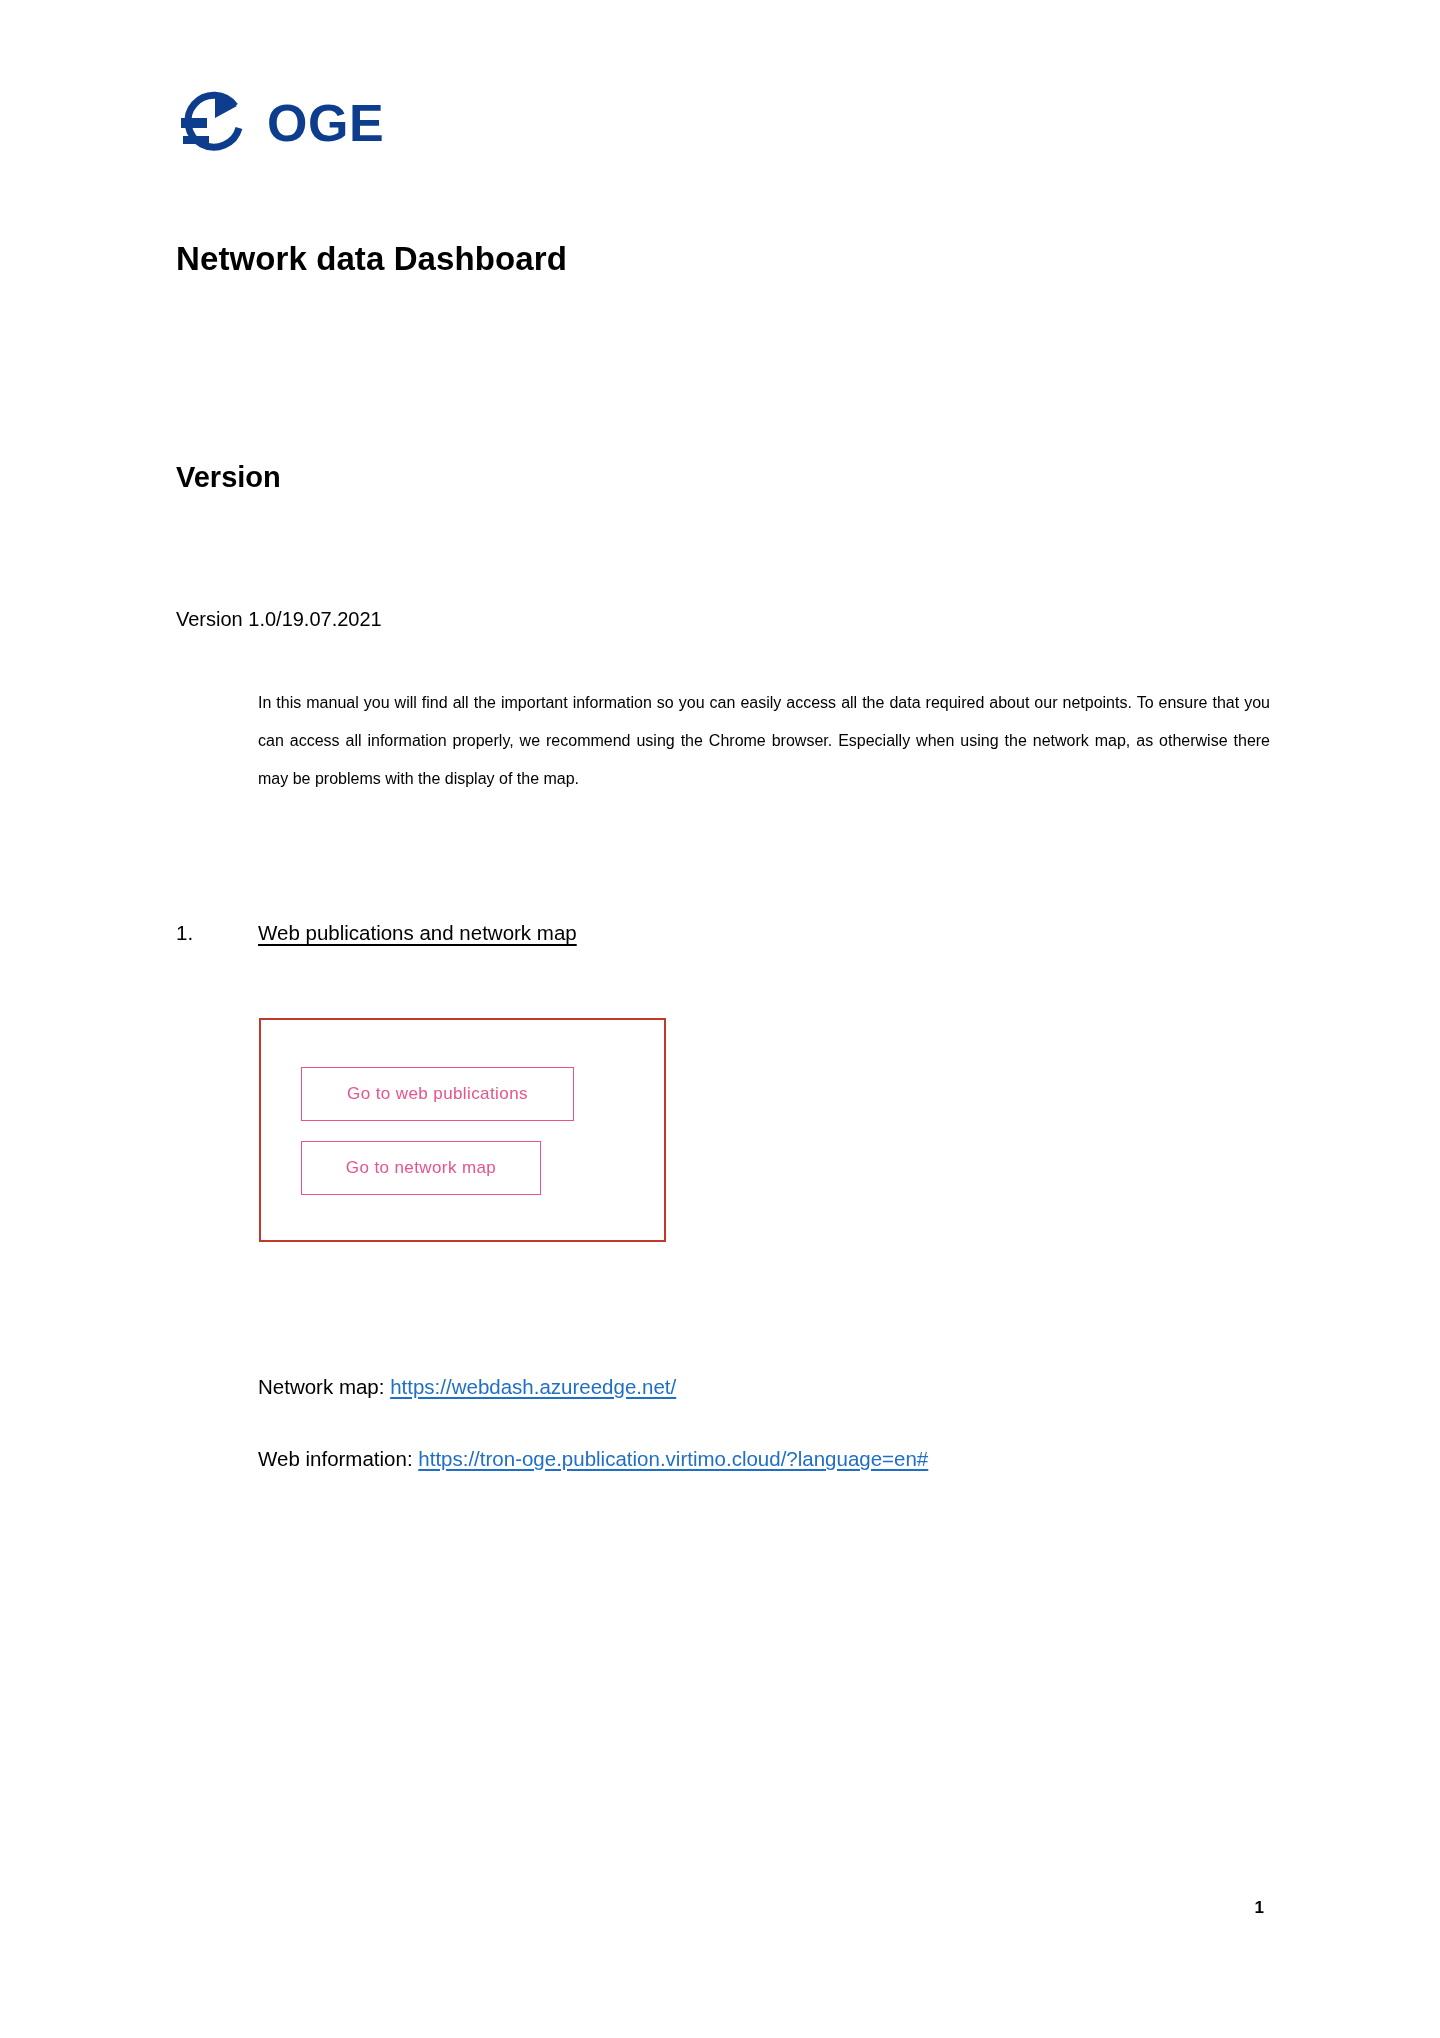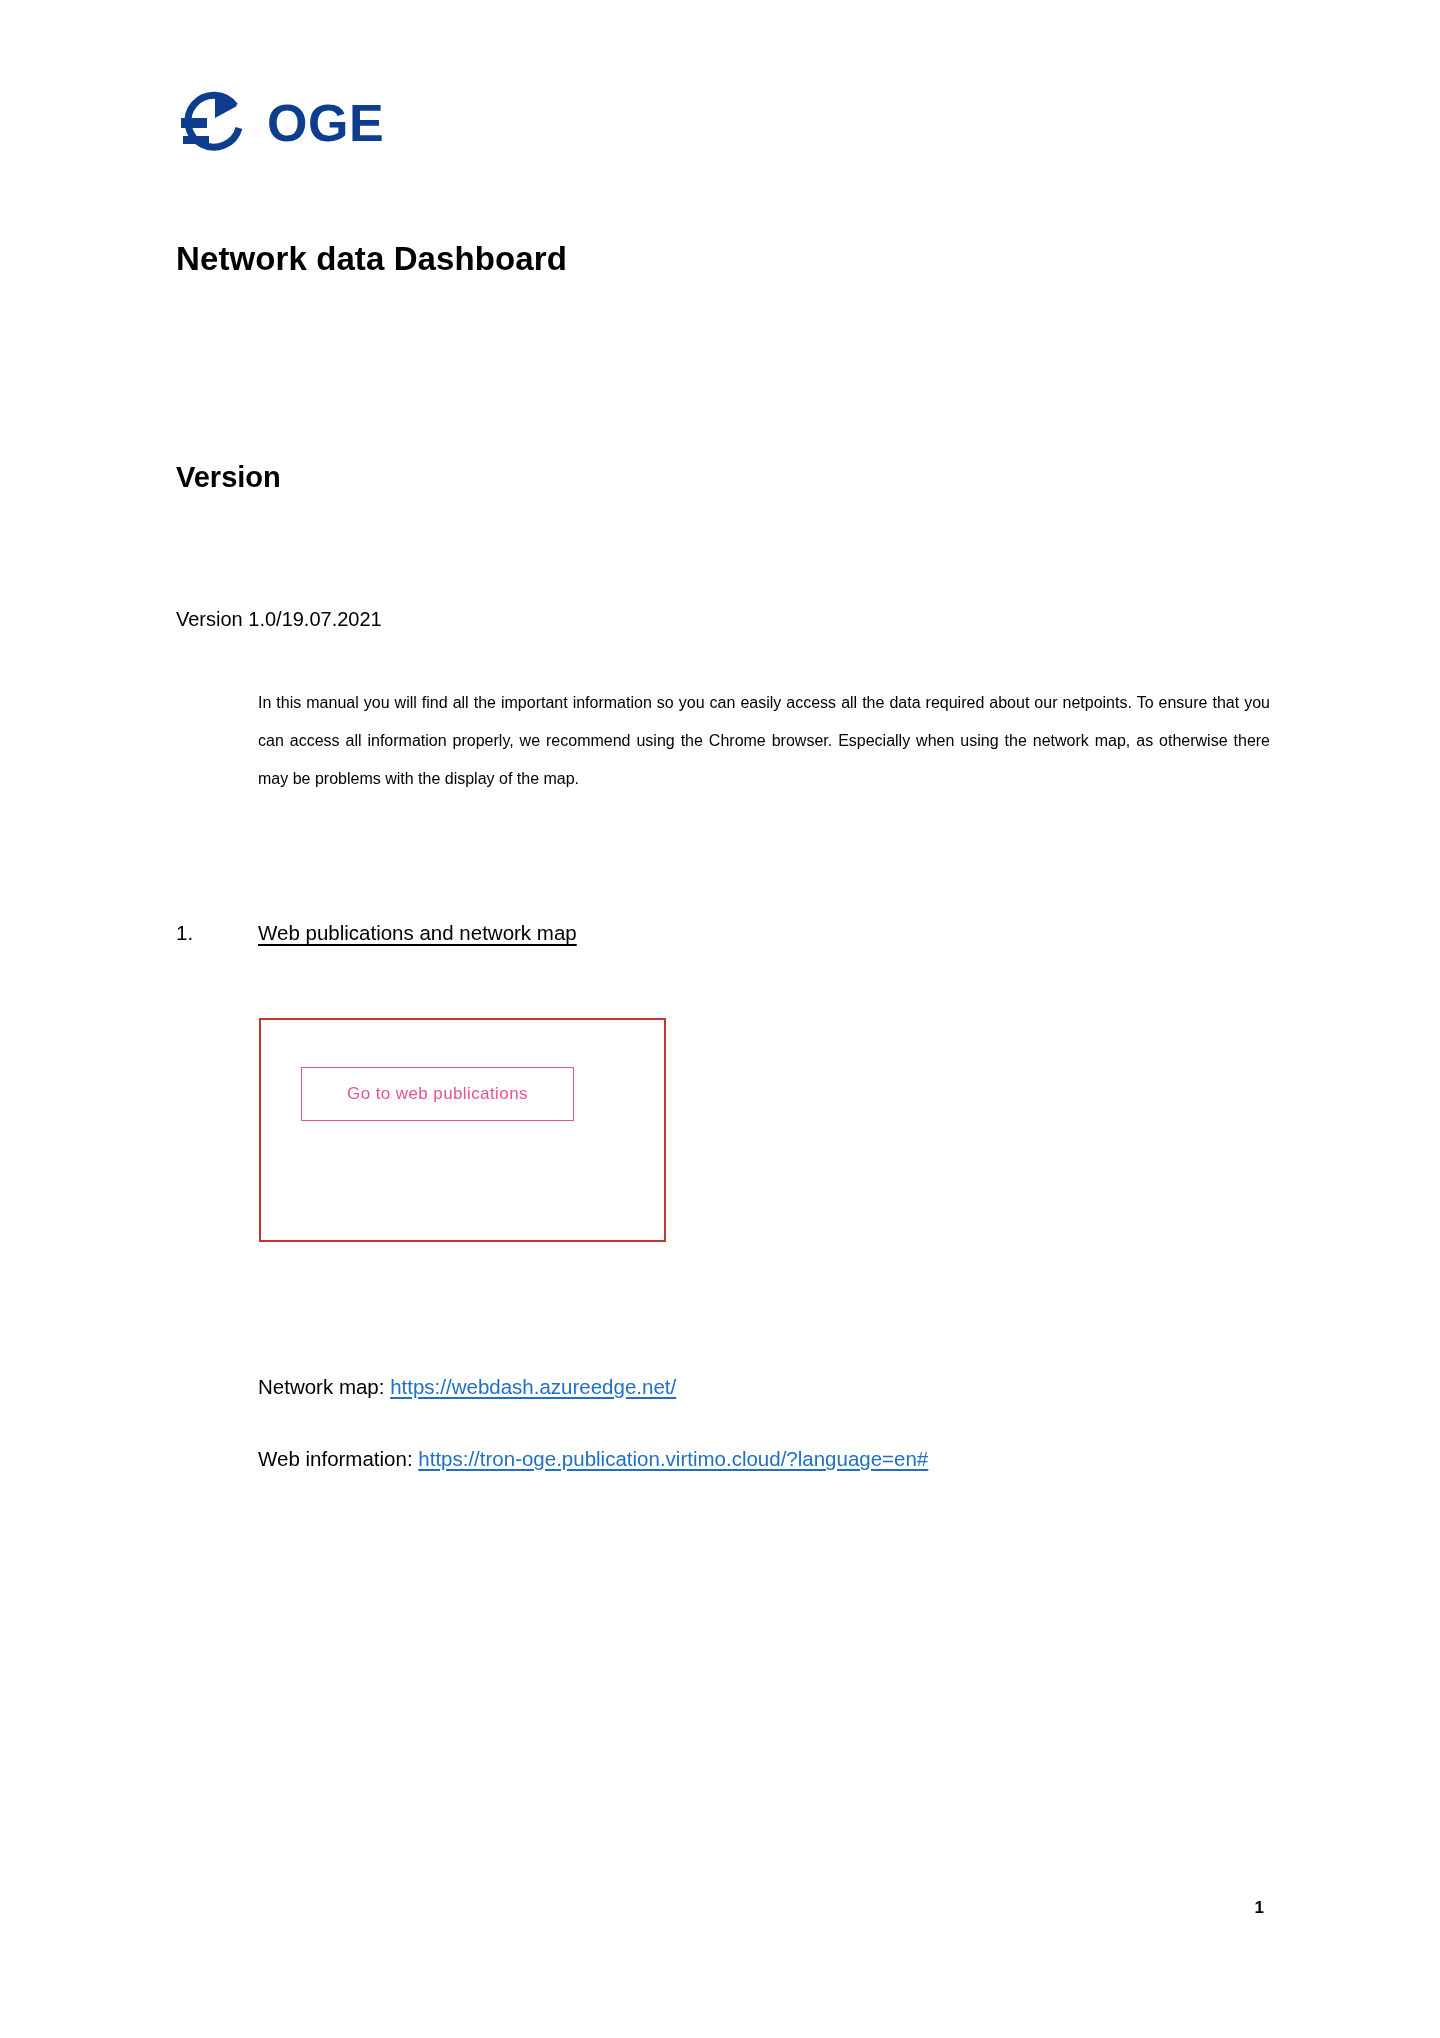--- a/index.html
+++ b/index.html
@@ -188,20 +188,21 @@
 
   <div class="version-line">Version 1.0/19.07.2021</div>
 
   <div class="intro">In this manual you will find all the important information so you can easily access all the data required about our netpoints. To ensure that you can access all information properly, we recommend using the Chrome browser. Especially when using the network map, as otherwise there may be problems with the display of the map.</div>
 
   <div class="section-num">1.</div>
   <div class="section-heading">Web publications and network map</div>
 
   <div class="figure">
     <div class="fig-btn fig-btn-1">Go to web publications</div>
+    <div class="fig-btn fig-btn-2">Go to network map</div>
   </div>
 
 
   <div class="para para-network-map">
     <span>Network map: </span><a class="doclink" href="#">https://webdash.azureedge.net/</a>
   </div>
 
   <div class="para para-web-pub">
     <span>Web information: </span><a class="doclink" href="#">https://tron-oge.publication.virtimo.cloud/?language=en#</a>
   </div>

